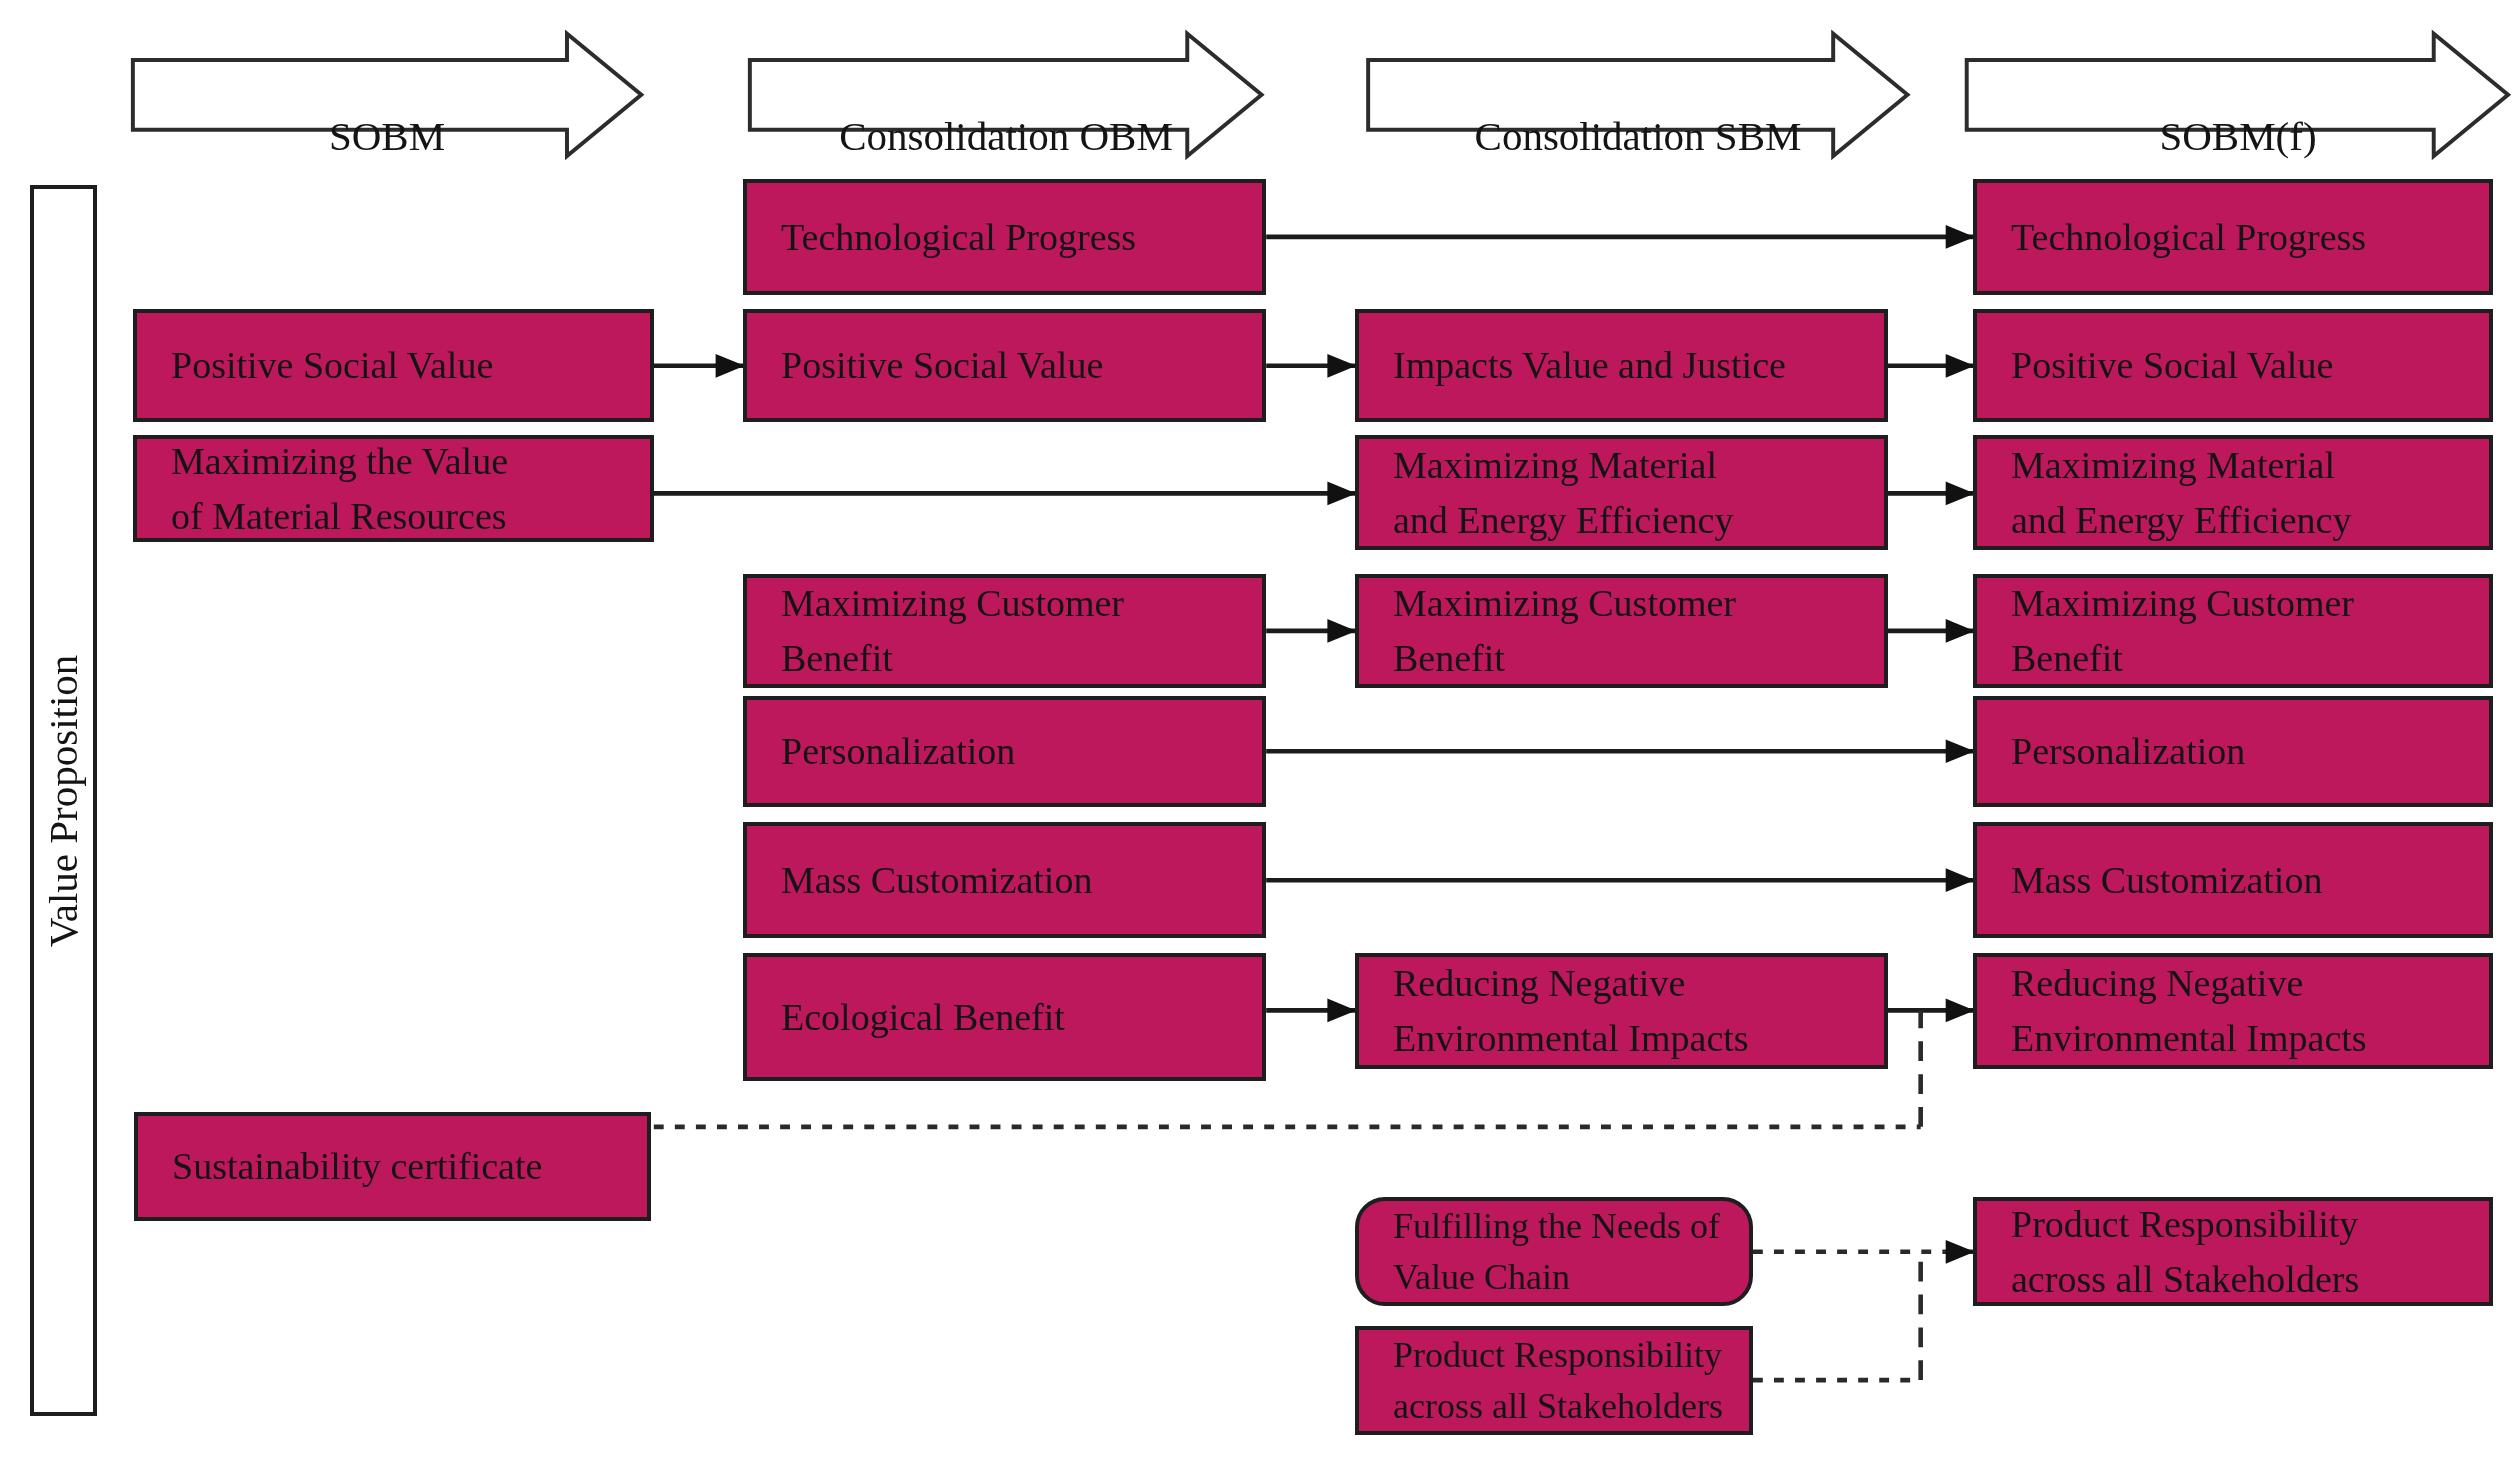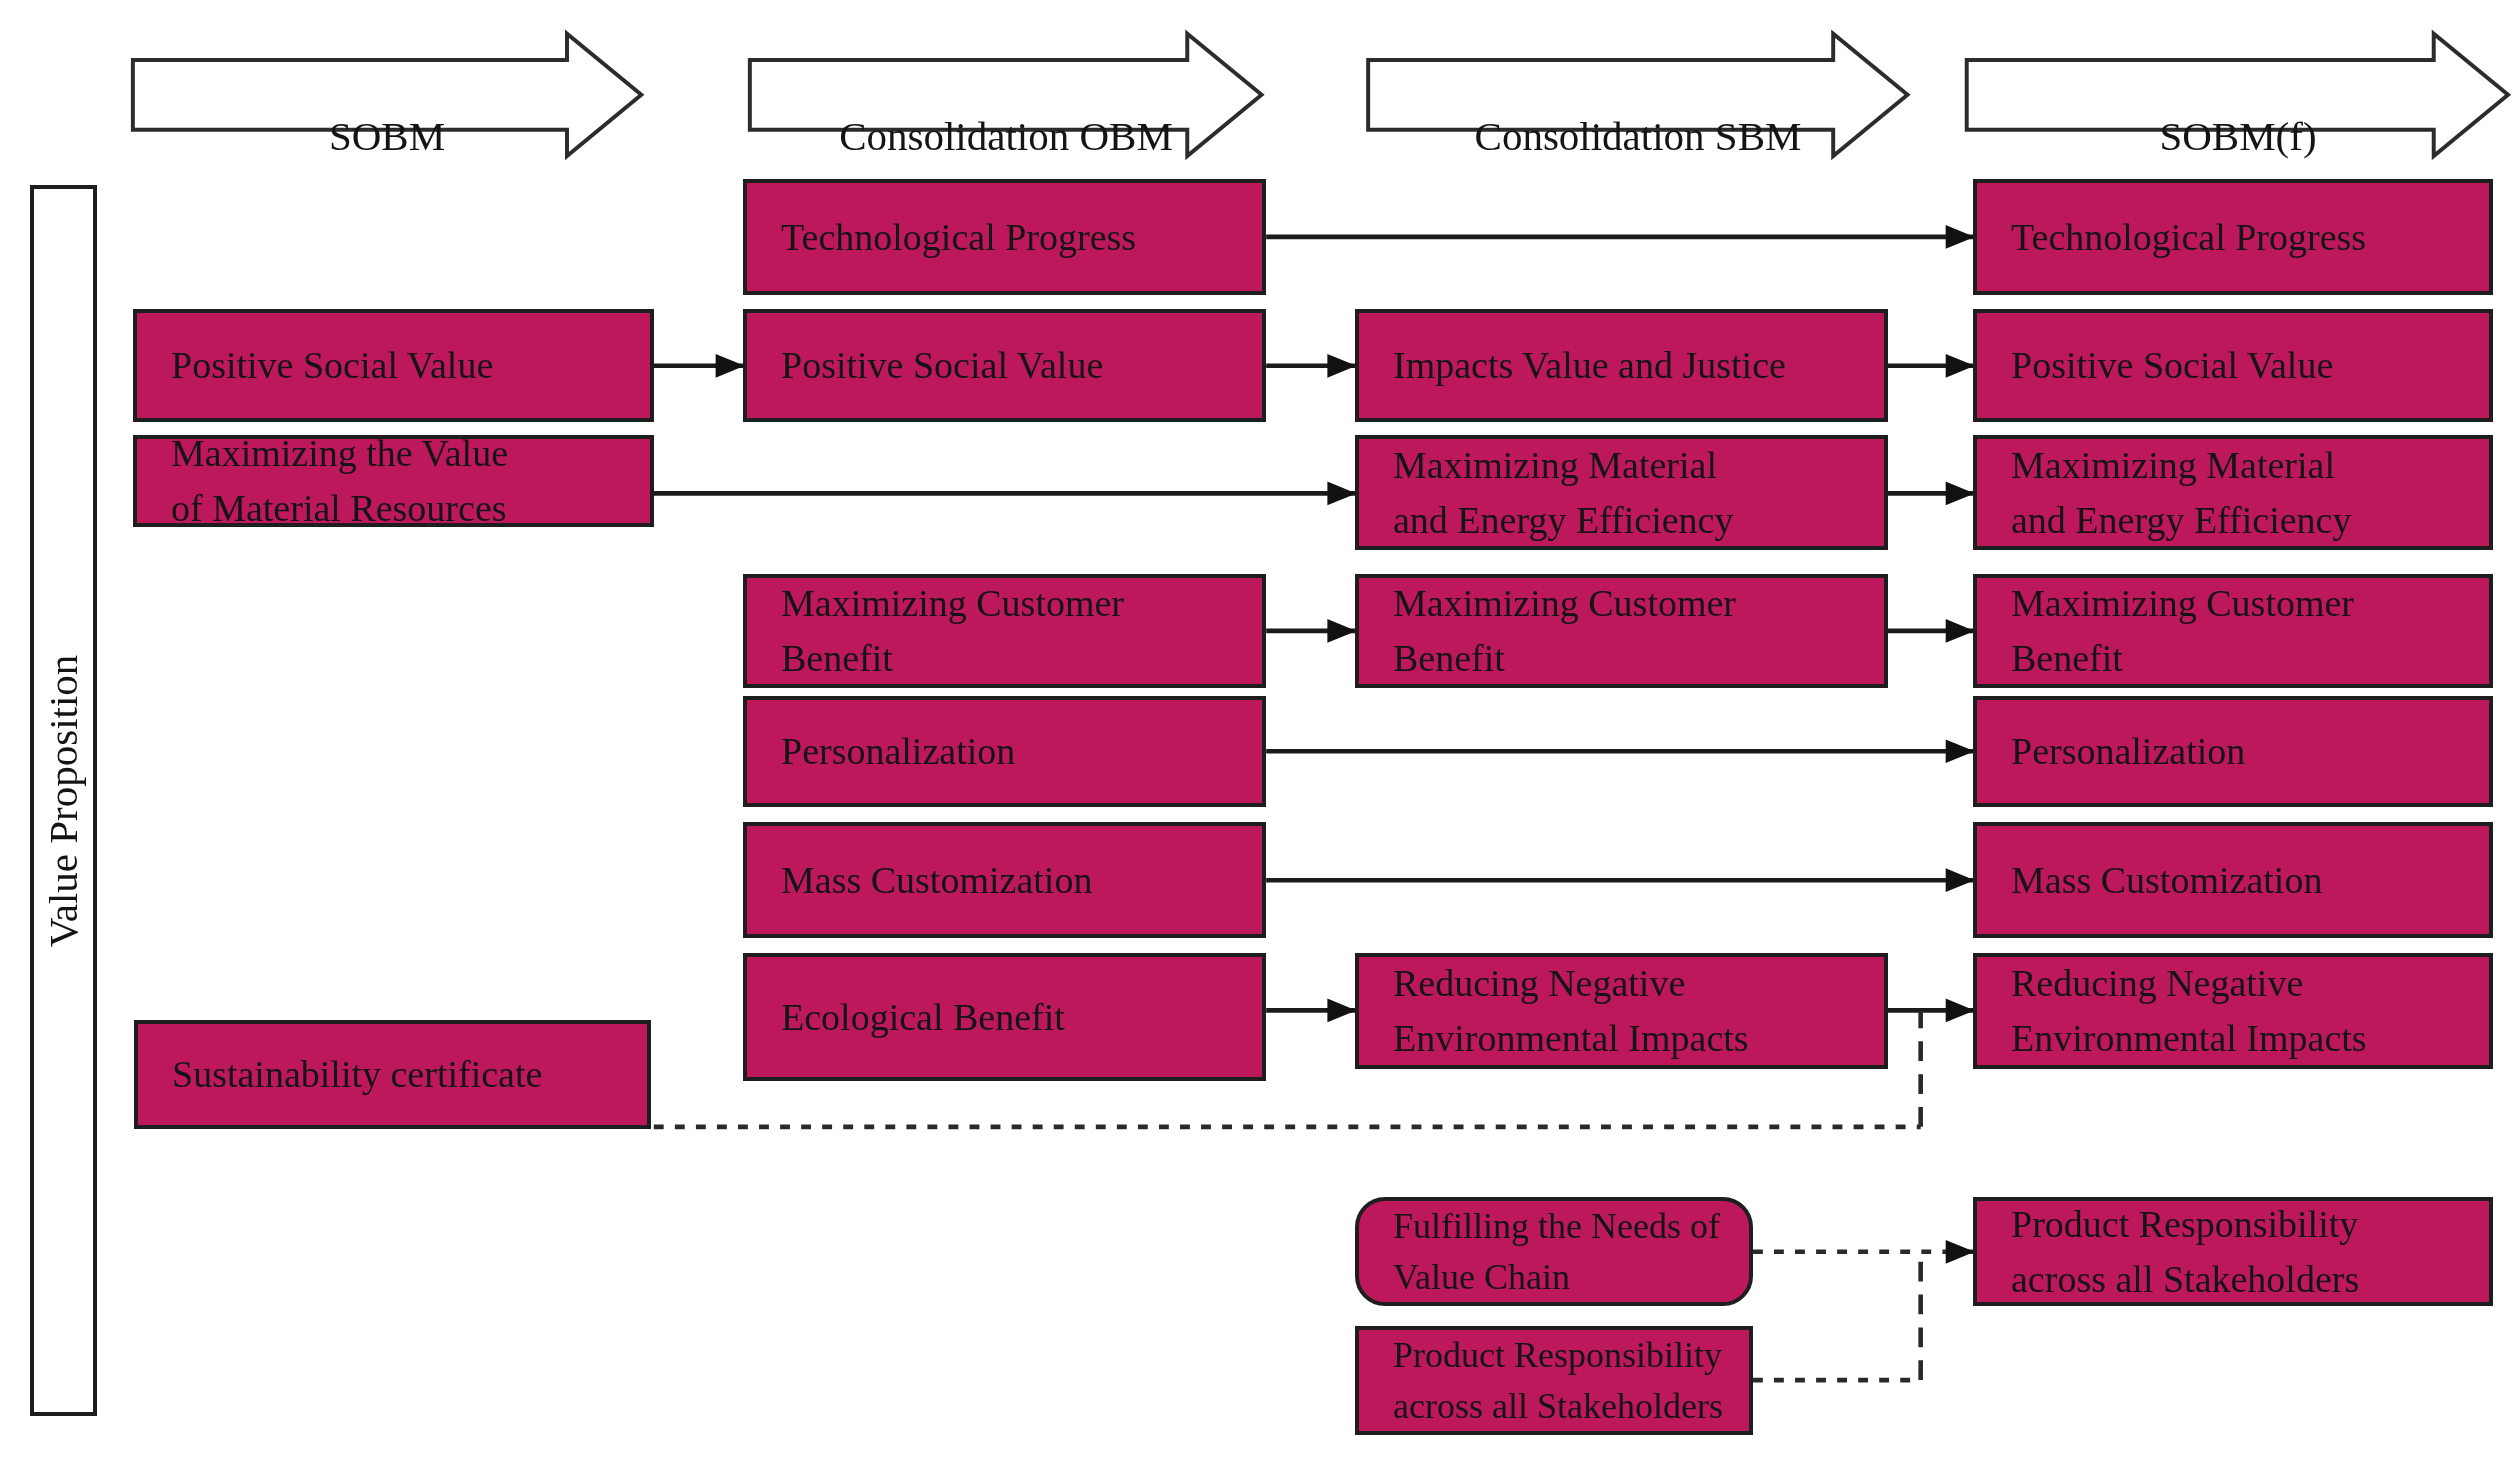--- a/index.html
+++ b/index.html
@@ -78,21 +78,21 @@
       </div>
       <div class="node" style="left: 743px; top: 309px; width: 523px; height: 113px;">
         <span>Positive Social Value</span>
       </div>
       <div class="node" style="left: 1355px; top: 309px; width: 533px; height: 113px;">
         <span>Impacts Value and Justice</span>
       </div>
       <div class="node" style="left: 1973px; top: 309px; width: 520px; height: 113px;">
         <span>Positive Social Value</span>
       </div>
-      <div class="node" style="left: 133px; top: 435px; width: 521px; height: 92px;">
+      <div class="node" style="left: 133px; top: 435px; width: 521px; height: 107px;">
         <span>Maximizing the Value
 of Material Resources</span>
       </div>
       <div class="node" style="left: 1355px; top: 435px; width: 533px; height: 115px;">
         <span>Maximizing Material
 and Energy Efficiency</span>
       </div>
       <div class="node" style="left: 1973px; top: 435px; width: 520px; height: 115px;">
         <span>Maximizing Material
 and Energy Efficiency</span>
@@ -125,21 +125,21 @@
         <span>Ecological Benefit</span>
       </div>
       <div class="node" style="left: 1355px; top: 953px; width: 533px; height: 116px;">
         <span>Reducing Negative
 Environmental Impacts</span>
       </div>
       <div class="node" style="left: 1973px; top: 953px; width: 520px; height: 116px;">
         <span>Reducing Negative
 Environmental Impacts</span>
       </div>
-      <div class="node" style="left: 134px; top: 1020px; width: 517px; height: 109px;">
+      <div class="node" style="left: 134px; top: 1112px; width: 517px; height: 109px;">
         <span>Sustainability certificate</span>
       </div>
       <div class="node" style="left: 1355px; top: 1197px; width: 398px; height: 109px; border-radius: 30px;">
         <span class="small">Fulfilling the Needs of
 Value Chain</span>
       </div>
       <div class="node" style="left: 1973px; top: 1197px; width: 520px; height: 109px;">
         <span>Product Responsibility
 across all Stakeholders</span>
       </div>

